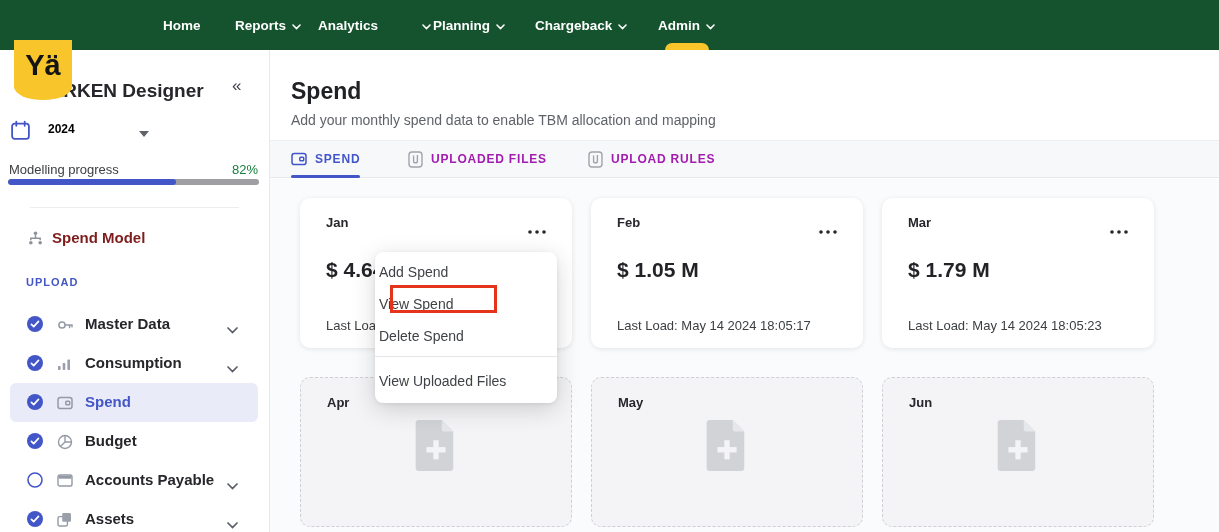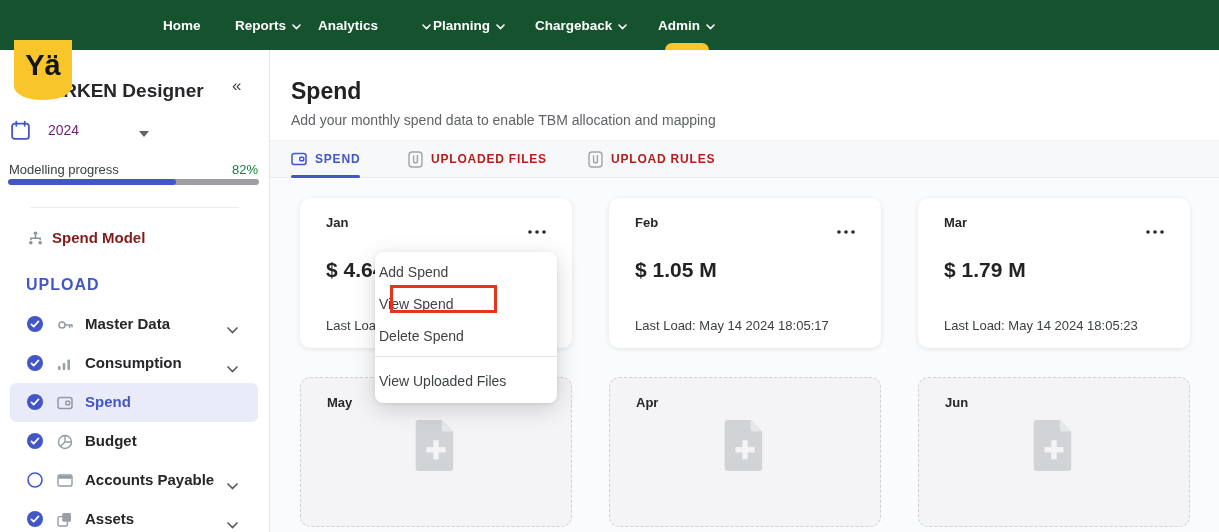--- a/index.html
+++ b/index.html
@@ -22,58 +22,58 @@
   .nav-item:nth-child(6){ left:658px; }
   .nav-item.active::after { content:""; position:absolute; bottom:0; left:50%; transform:translateX(-50%);
     width:44px; height:7px; background:#f8c62b; border-radius:8px 8px 0 0; }
 
   
   .sidebar { position:absolute; left:0; top:50px; width:270px; height:482px; background:#fff;
     border-right:1px solid #e7e8ec; z-index:5; }
   .sb-title { position:absolute; left:40px; top:30px; font-size:19px; font-weight:700; color:#26262b; }
   .sb-collapse { position:absolute; left:232px; top:26px; font-size:17px; color:#3f434a; cursor:pointer; }
   .sb-cal { position:absolute; left:10px; top:70px; }
-  .sb-year { position:absolute; left:48px; top:72px; font-size:14px; font-weight:400; color:#701a75; cursor:pointer; }
+  .sb-year { position:absolute; left:48px; top:72px; font-size:12px; font-weight:700; color:#000000; cursor:pointer; }
   .sb-caret { position:absolute; left:139px; top:81px; width:0; height:0;
     border-left:5px solid transparent; border-right:5px solid transparent; border-top:6px solid #5f6368; }
   .sb-prog-label { position:absolute; left:9px; top:112px; font-size:13px; color:#3c4043; }
   .sb-prog-pct { position:absolute; right:11px; top:112px; font-size:13px; color:#15803d; }
   .sb-bar { position:absolute; left:8px; top:129px; width:251px; height:6px; background:#9e9ea3; border-radius:3px; overflow:hidden; }
   .sb-bar-fill { height:100%; background:#4356c7; border-radius:3px; }
   .sb-divider { position:absolute; left:30px; right:30px; top:157px; height:1px; background:#ededef; }
   .sb-model { position:absolute; left:0; top:176px; width:100%; height:26px; cursor:pointer; }
   .sb-model .mi { position:absolute; left:27px; top:4px; }
   .sb-model .ml { position:absolute; left:52px; top:3px; font-size:15px; font-weight:700; color:#7f1d1d; }
-  .sb-upload { position:absolute; left:26px; top:226px; font-size:16px; font-weight:700; letter-spacing:1px; color:#4356c7; }
+  .sb-upload { position:absolute; left:26px; top:226px; font-size:11px; font-weight:700; letter-spacing:1px; color:#4356c7; }
   .sb-items { position:absolute; left:0; top:255px; width:270px; }
   .sb-item { position:relative; height:39px; margin:0 12px 0 10px; border-radius:6px; cursor:pointer; }
   .sb-item.selected { background:#e9ecf8; }
   .sb-item .chk { position:absolute; left:17px; top:11px; width:16px; height:16px; }
   .sb-item .ticon { position:absolute; left:47px; top:11px; width:17px; height:17px; display:flex; align-items:center; }
   .sb-item .lbl { position:absolute; left:75px; top:10px; font-size:15px; font-weight:700; color:#26262b; }
   .sb-item.selected .lbl { color:#4356c7; }
   .sb-item .chev { position:absolute; right:20px; top:15px; }
 
   
   .main { position:absolute; left:270px; top:50px; right:0; bottom:0; background:#fff; }
   .m-title { position:absolute; left:21px; top:28px; font-size:23px; font-weight:700; color:#202124; }
   .m-sub { position:absolute; left:21px; top:62px; font-size:14px; color:#5f6368; }
   .tabbar { position:absolute; left:0; top:90px; right:0; height:38px; background:#f7f8fa;
     border-top:1px solid #efeff2; border-bottom:1px solid #e8e9ec; }
   .tab { position:absolute; top:0; height:100%; display:flex; align-items:center; gap:8px;
-    font-size:12px; font-weight:700; letter-spacing:0.8px; color:#b91c1c; cursor:pointer; }
+    font-size:12px; font-weight:700; letter-spacing:0.8px; color:#a21caf; cursor:pointer; }
   .tab:nth-child(1){ left:21px; }
   .tab:nth-child(2){ left:138px; }
   .tab:nth-child(3){ left:318px; }
   .tab.active { color:#4356c7; }
   .tab.active::after { content:""; position:absolute; left:0; right:0; bottom:-1px; height:3px; background:#4356c7; border-radius:2px; }
 
   .content { position:absolute; left:0; top:129px; right:0; bottom:0; background:#fafbfc;
     padding:19px 0 0 30px; }
-  .cards { display:grid; grid-template-columns:repeat(3, 272px); grid-auto-rows:150px; gap:29px 37px; }
+  .cards { display:grid; grid-template-columns:repeat(3, 272px); grid-auto-rows:150px; gap:29px 19px; }
   .card { position:relative; background:#fff; border-radius:10px; box-shadow:0 1px 5px rgba(32,33,36,.10); cursor:pointer; }
   .card.empty { background:#f4f4f6; border:1.5px dashed #cfd0d6; box-shadow:none; }
   .c-month { position:absolute; left:26px; top:17px; font-size:13px; font-weight:700; color:#26262b; }
   .c-dots { position:absolute; right:26px; top:22px; cursor:pointer; }
   .c-value { position:absolute; left:26px; top:60px; font-size:21px; font-weight:700; color:#232327; }
   .c-load { position:absolute; left:26px; top:120px; font-size:13px; color:#3c4043; }
   .c-fileplus { position:absolute; left:50%; top:40px; transform:translateX(-50%); }
 
   
   .menu { position:absolute; left:375px; top:252px; width:182px; background:#fff; border-radius:8px;
@@ -308,30 +308,30 @@
             <div class="c-month">Mar</div>
             <span class="c-dots"><svg width="18" height="4" viewBox="0 0 18 4" fill="#26262b">
                 <circle cx="2" cy="2" r="1.8"></circle>
                 <circle cx="9" cy="2" r="1.8"></circle>
                 <circle cx="16" cy="2" r="1.8"></circle>
               </svg></span>
             <div class="c-value">$ 1.79 M</div>
             <div class="c-load">Last Load: May 14 2024 18:05:23</div>
           </div>
           <div class="card empty">
-            <div class="c-month">May</div>
+            <div class="c-month">Apr</div>
             <span class="c-fileplus"><svg width="46" height="54" viewBox="0 0 24 28">
                 <path d="M3 1h12l6 6v19a1.6 1.6 0 0 1-1.6 1.6H3A1.6 1.6 0 0 1 1.4 26V2.6A1.6 1.6 0 0 1 3 1z" fill="#d2d3d7"></path>
                 <path d="M15 1l6 6h-4.8A1.2 1.2 0 0 1 15 5.8z" fill="#e6e7ea"></path>
                 <rect x="10.6" y="11.5" width="2.8" height="10" fill="#f4f4f6"></rect>
                 <rect x="7" y="15.1" width="10" height="2.8" fill="#f4f4f6"></rect>
               </svg></span>
           </div>
           <div class="card empty">
-            <div class="c-month">Apr</div>
+            <div class="c-month">May</div>
             <span class="c-fileplus"><svg width="46" height="54" viewBox="0 0 24 28">
                 <path d="M3 1h12l6 6v19a1.6 1.6 0 0 1-1.6 1.6H3A1.6 1.6 0 0 1 1.4 26V2.6A1.6 1.6 0 0 1 3 1z" fill="#d2d3d7"></path>
                 <path d="M15 1l6 6h-4.8A1.2 1.2 0 0 1 15 5.8z" fill="#e6e7ea"></path>
                 <rect x="10.6" y="11.5" width="2.8" height="10" fill="#f4f4f6"></rect>
                 <rect x="7" y="15.1" width="10" height="2.8" fill="#f4f4f6"></rect>
               </svg></span>
           </div>
           <div class="card empty">
             <div class="c-month">Jun</div>
             <span class="c-fileplus"><svg width="46" height="54" viewBox="0 0 24 28">

